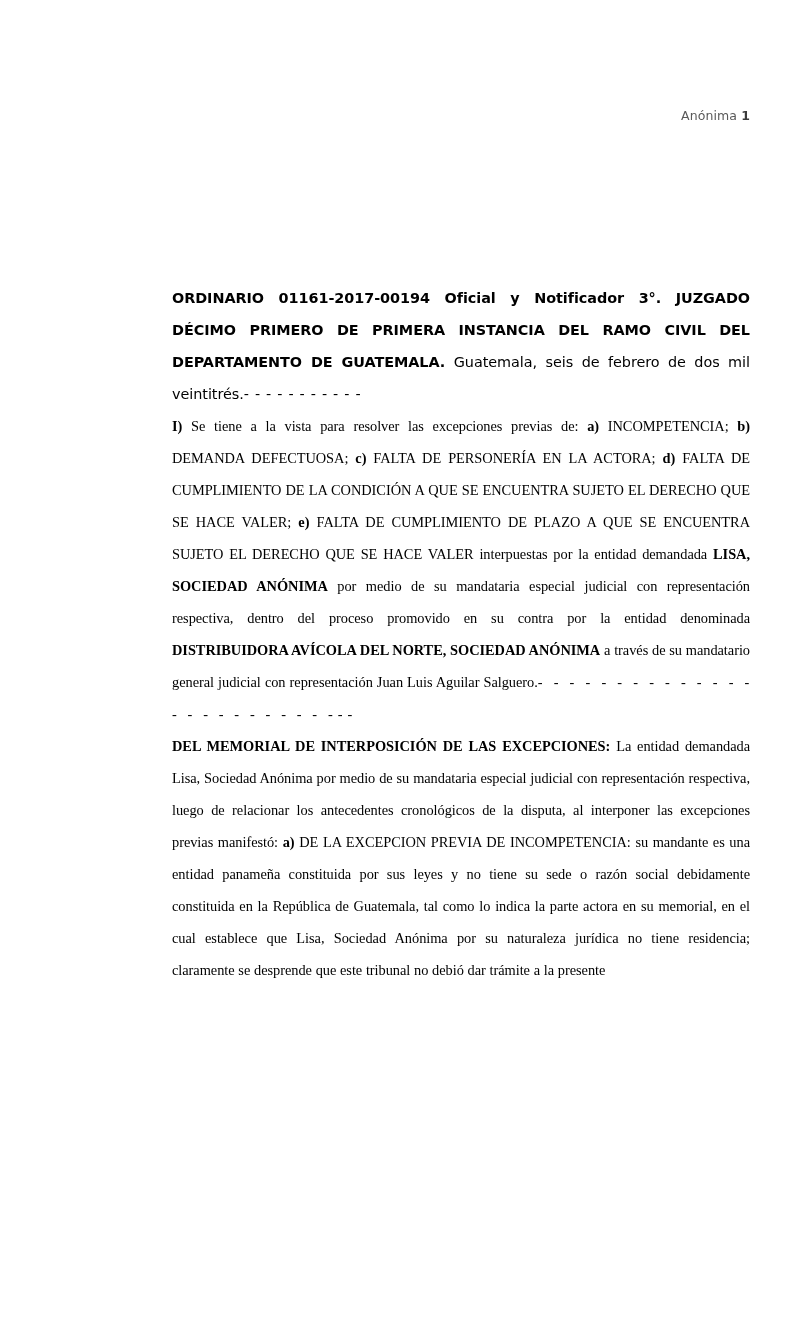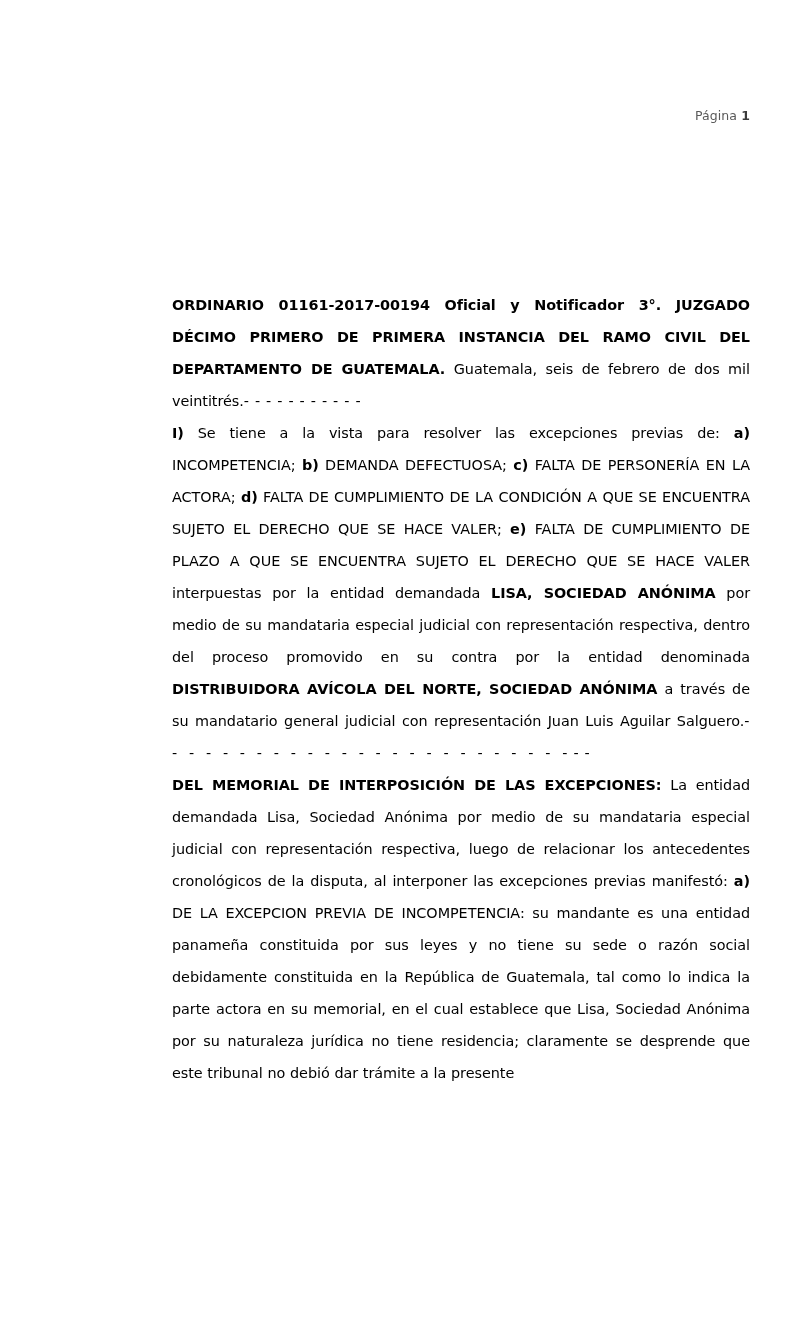--- a/index.html
+++ b/index.html
@@ -29,37 +29,37 @@
     letter-spacing: 0.1px;
   }
   .page-header .pg-num {
     font-weight: bold;
     color: #3a3a3a;
   }
 
   
   .body-block {
     position: absolute;
-    top: 289px;
+    top: 282px;
     left: 172px;
     width: 578px;
   }
 
   .para {
     margin: 0;
     text-align: justify;
     text-justify: inter-word;
     font-size: 14.4px;
     line-height: 32px;
     letter-spacing: -0.05px;
     word-spacing: 0.2px;
     -webkit-hyphens: none;
     hyphens: none;
   }
-  .para + .para { margin-top: 0; }
+  .para + .para { margin-top: 0; font-family: Liberation Serif, serif; }
 
   
   .para.gap-before { margin-top: 0; }
 
   b, strong {
     font-weight: bold;
   }
 
   
   .dashes {
@@ -69,21 +69,21 @@
     letter-spacing: 0.6px;
     word-spacing: 6px;
   }
 </style>
 </head>
 <body>
 
 <div class="page">
 
   <div class="page-header">
-    <span>Página</span>
+    <span>Anónima</span>
     <span class="pg-num">1</span>
   </div>
 
   <div class="body-block">
 
     <p class="para"><b>ORDINARIO 01161-2017-00194 Oficial y Notificador 3°. JUZGADO DÉCIMO PRIMERO DE PRIMERA INSTANCIA DEL RAMO CIVIL DEL DEPARTAMENTO DE GUATEMALA.</b><span> Guatemala, seis de febrero de dos mil veintitrés.</span><span class="dashes">- - - - - - - - - - -</span></p>
 
     <p class="para"><b>I)</b><span> Se tiene a la vista para resolver las excepciones previas de: </span><b>a)</b><span> INCOMPETENCIA; </span><b>b)</b><span> DEMANDA DEFECTUOSA; </span><b>c)</b><span> FALTA DE PERSONERÍA EN LA ACTORA; </span><b>d)</b><span> FALTA DE CUMPLIMIENTO DE LA CONDICIÓN A QUE SE ENCUENTRA SUJETO EL DERECHO QUE SE HACE VALER; </span><b>e)</b><span> FALTA DE CUMPLIMIENTO DE PLAZO A QUE SE ENCUENTRA SUJETO EL DERECHO QUE SE HACE VALER interpuestas por la entidad demandada </span><b>LISA, SOCIEDAD ANÓNIMA</b><span> por medio de su mandataria especial judicial con representación respectiva, dentro del proceso promovido en su contra por la entidad denominada </span><b>DISTRIBUIDORA AVÍCOLA DEL NORTE, SOCIEDAD ANÓNIMA</b><span> a través de su mandatario general judicial con representación Juan Luis Aguilar Salguero.</span><span class="dashes-wide">- - - - - - - - - -   - - - - - - - - - - - - - - -</span><span class="dashes"> - -</span></p>
 
     <p class="para gap-before"><b>DEL MEMORIAL DE INTERPOSICIÓN DE LAS EXCEPCIONES:</b><span> La entidad demandada Lisa, Sociedad Anónima por medio de su mandataria especial judicial con representación respectiva, luego de relacionar los antecedentes cronológicos de la disputa, al interponer las excepciones previas manifestó: </span><b>a)</b><span> DE LA EXCEPCION PREVIA DE INCOMPETENCIA: su mandante es una entidad panameña constituida por sus leyes y no tiene su sede o razón social debidamente constituida en la República de Guatemala, tal como lo indica la parte actora en su memorial, en el cual establece que Lisa, Sociedad Anónima por su naturaleza jurídica no tiene residencia; claramente se desprende que este tribunal no debió dar trámite a la presente</span></p>

